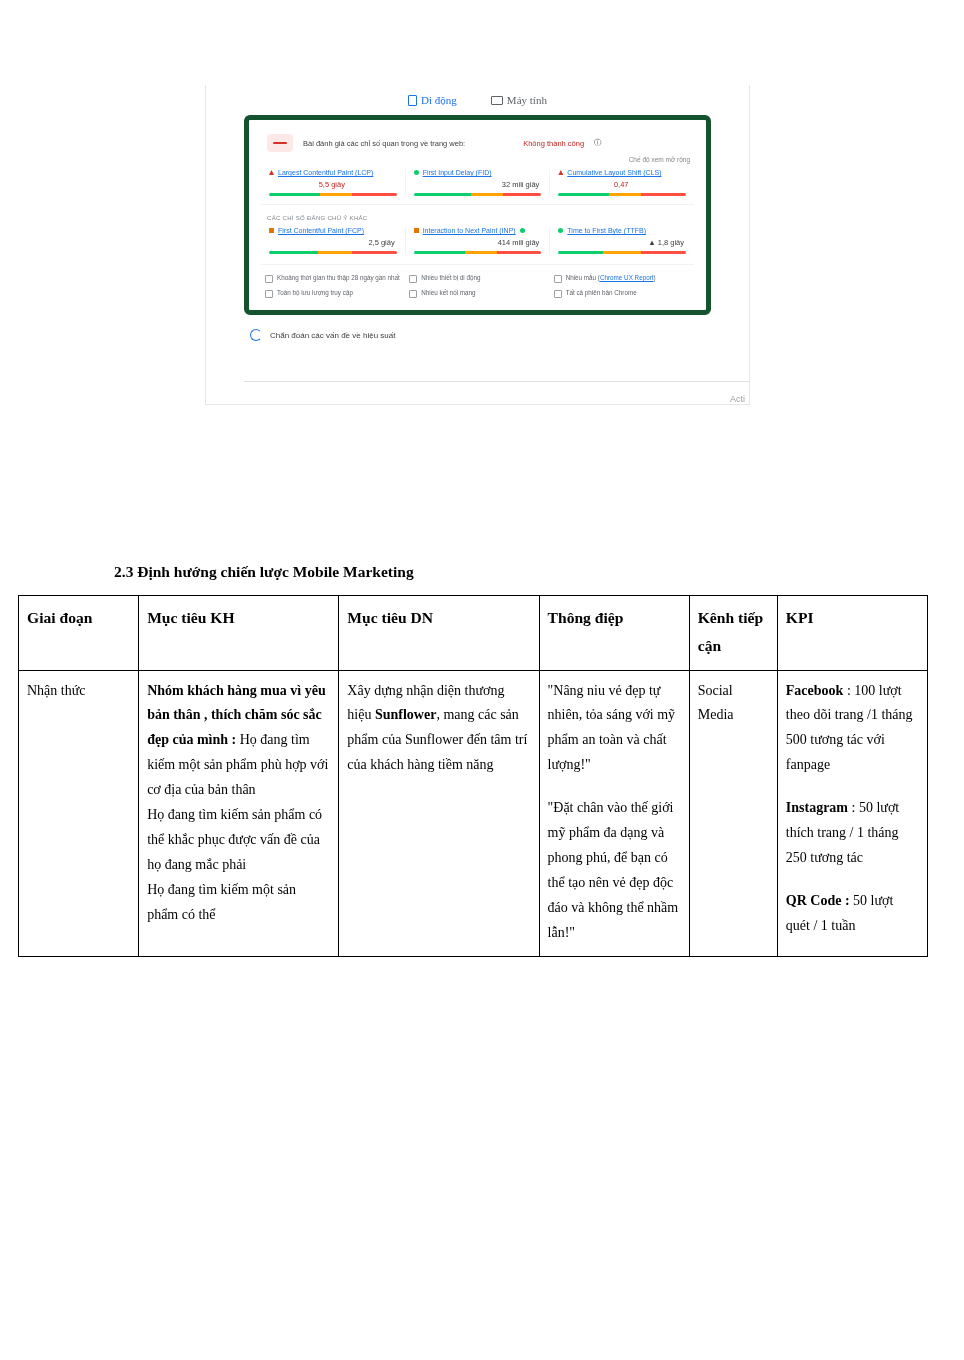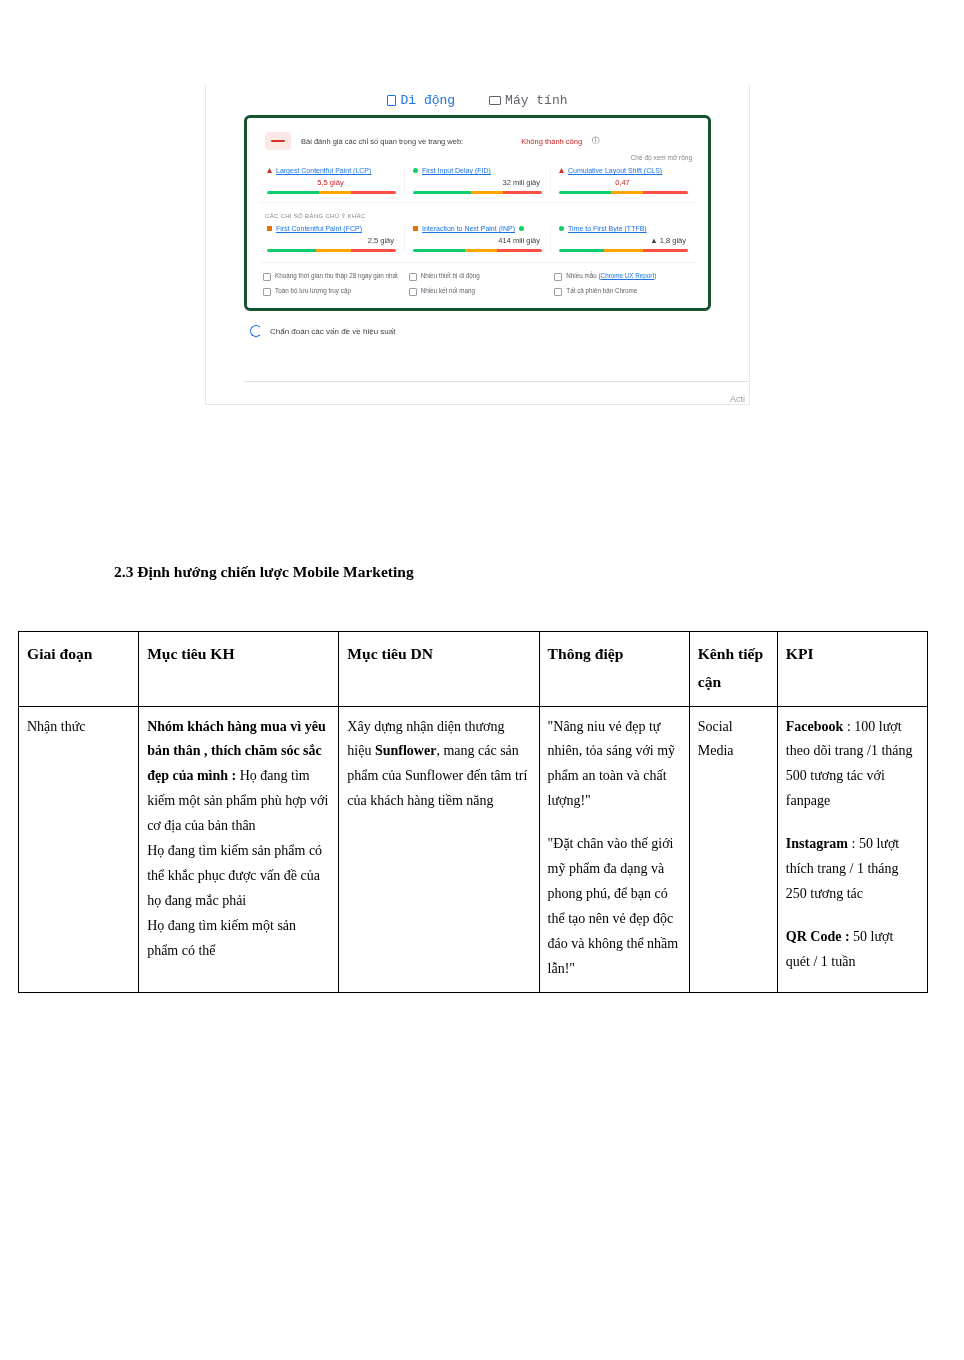--- a/index.html
+++ b/index.html
@@ -31,43 +31,43 @@
     border: 1px solid #e6e6e6;
     border-top: none;
     box-sizing: border-box;
   }
   .fig-tabs {
     display: flex;
     justify-content: center;
     align-items: center;
     gap: 34px;
     height: 30px;
-    font-family: Liberation Mono, monospace;
-    font-size: 13px;
+    font-family: Liberation Serif, serif;
+    font-size: 11px;
     color: #5f6368;
   }
   .fig-tab {
     display: flex;
     align-items: center;
     gap: 4px;
   }
   .fig-tab.active { color: #1a73e8; }
   .mini-icon {
     width: 7px; height: 9px;
     border: 1px solid currentColor;
     border-radius: 1px;
     display: inline-block;
   }
   .mini-icon.desktop {
     width: 10px; height: 7px;
     border-radius: 1px;
   }
   .report-card {
     margin: 0 38px;
-    border: 3px solid #14532d;
+    border: 5px solid #14532d;
     border-radius: 6px;
     background: #fff;
     padding: 10px 12px 8px 12px;
     box-sizing: border-box;
     font-family: "Liberation Sans", sans-serif;
   }
   .assess-row {
     display: flex;
     align-items: center;
     gap: 10px;
@@ -205,21 +205,21 @@
     left: 114px;
     top: 563px;
     font-size: 15.5px;
     font-weight: bold;
   }
 
   
   .tbl-wrap {
     position: absolute;
     left: 18px;
-    top: 631px;
+    top: 595px;
     width: 910px;
   }
   table.main {
     border-collapse: collapse;
     width: 100%;
     table-layout: fixed;
   }
   table.main td, table.main th {
     border: 1.4px solid #000;
     vertical-align: top;

